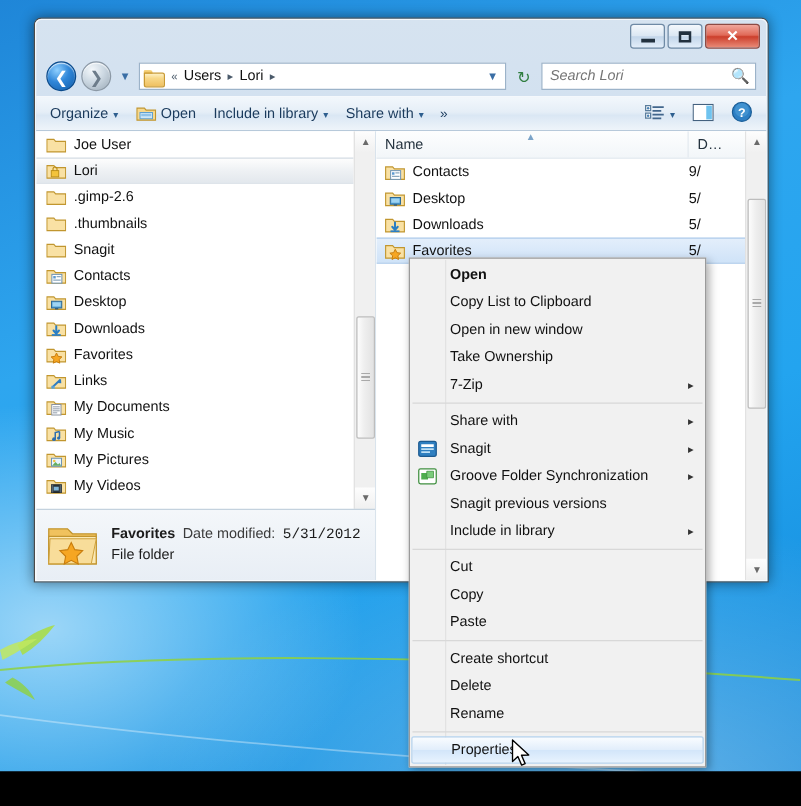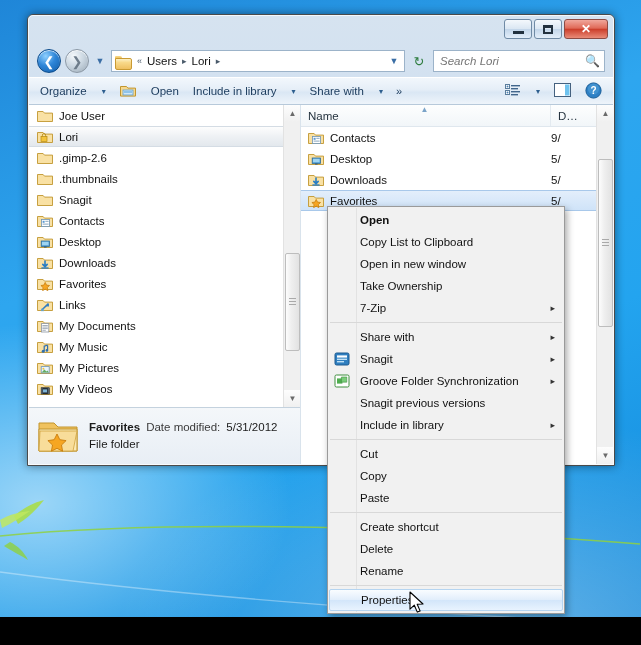--- a/index.html
+++ b/index.html
@@ -151,21 +151,21 @@
   
   #toolbar {
     position: absolute; left: 1px; right: 1px; top: 62px; height: 28px;
     background: linear-gradient(180deg, #f2f7fc 0%, #e5eef7 45%, #dae7f4 55%, #eef4fa 100%);
     border-top: 1px solid #ffffff;
     border-bottom: 1px solid #b7c9da;
     display: flex; align-items: center; padding: 0 4px;
     font-size: 11.5px; color: #1a3a5c;
   }
   .tb-item {
-    display:flex; align-items:center; gap:15px;
+    display:flex; align-items:center; gap:4px;
     padding: 3px 7px; border-radius: 3px; cursor: pointer;
     white-space: nowrap;
   }
   .tb-caret { font-size: 8px; color:#2e5f8f; }
   .tb-chevrons { padding: 3px 6px; color:#1a3a5c; font-size:11px; cursor:pointer; }
   .tb-spacer { flex: 1 1 auto; }
   .icon-open {
     width: 16px; height: 14px; position: relative; display:inline-block;
   }
 
@@ -237,21 +237,21 @@
     position: absolute; left: 0; right: 0; bottom: 0; height: 57px;
     background: linear-gradient(180deg, #f4f7fa 0%, #e8eef5 100%);
     border-top: 1px solid #c4d2de;
     display: flex; align-items: center; padding: 0 8px;
     gap: 10px;
   }
   .details-icon { width: 42px; height: 38px; flex: 0 0 auto; position: relative; }
   .details-text { font-size: 11.5px; color: #1b1b1b; line-height: 17px; }
   .details-row1 { display:flex; gap:6px; align-items:baseline; }
   .dm-label { color:#3b3b3b; }
-  .dm-value { color:#1b1b1b; }
+  .dm-value { color:#1b1b1b;font-family:Liberation Mono, monospace; }
   .bold { font-weight: bold; }
 
   
   #filepane {
     flex: 1 1 auto; position: relative; background: #fff; overflow: hidden;
   }
   #colheader {
     height: 22px; display: flex; align-items: stretch;
     background: linear-gradient(180deg,#fdfefe 0%, #f2f6f9 100%);
     border-bottom: 1px solid #dfe7ee;

